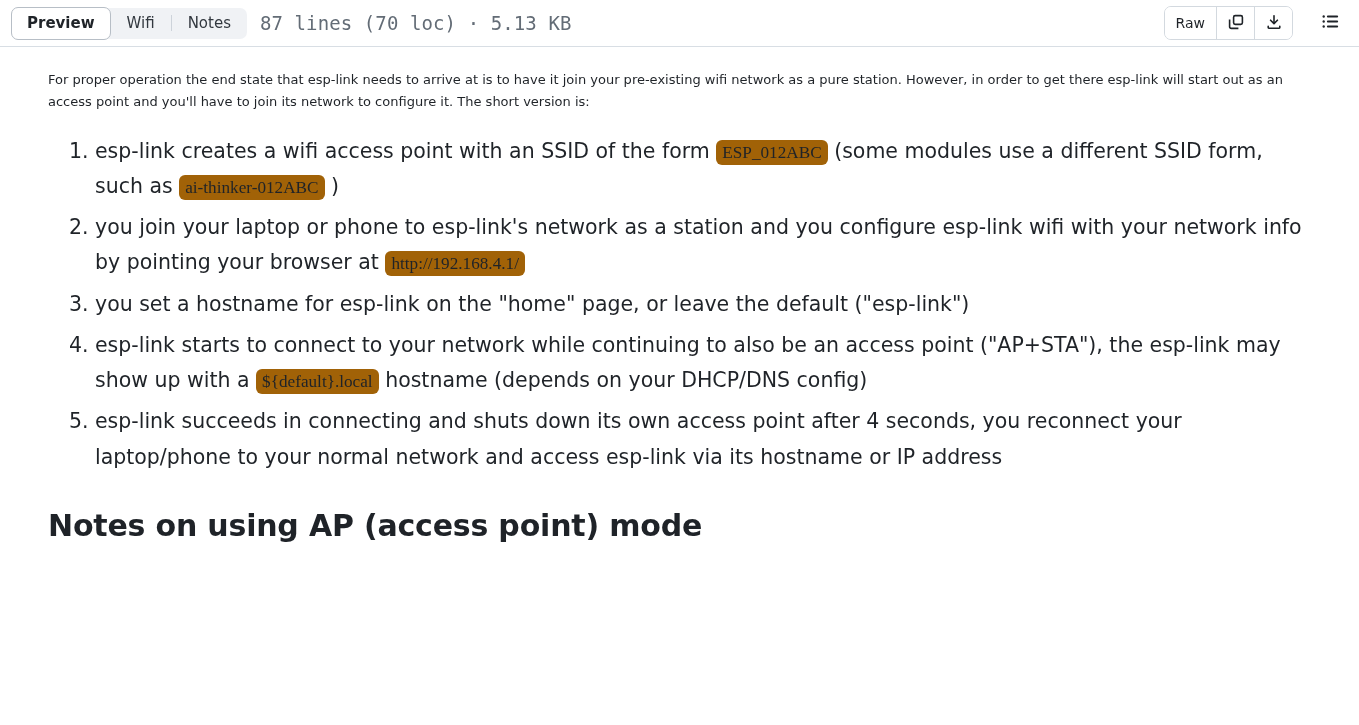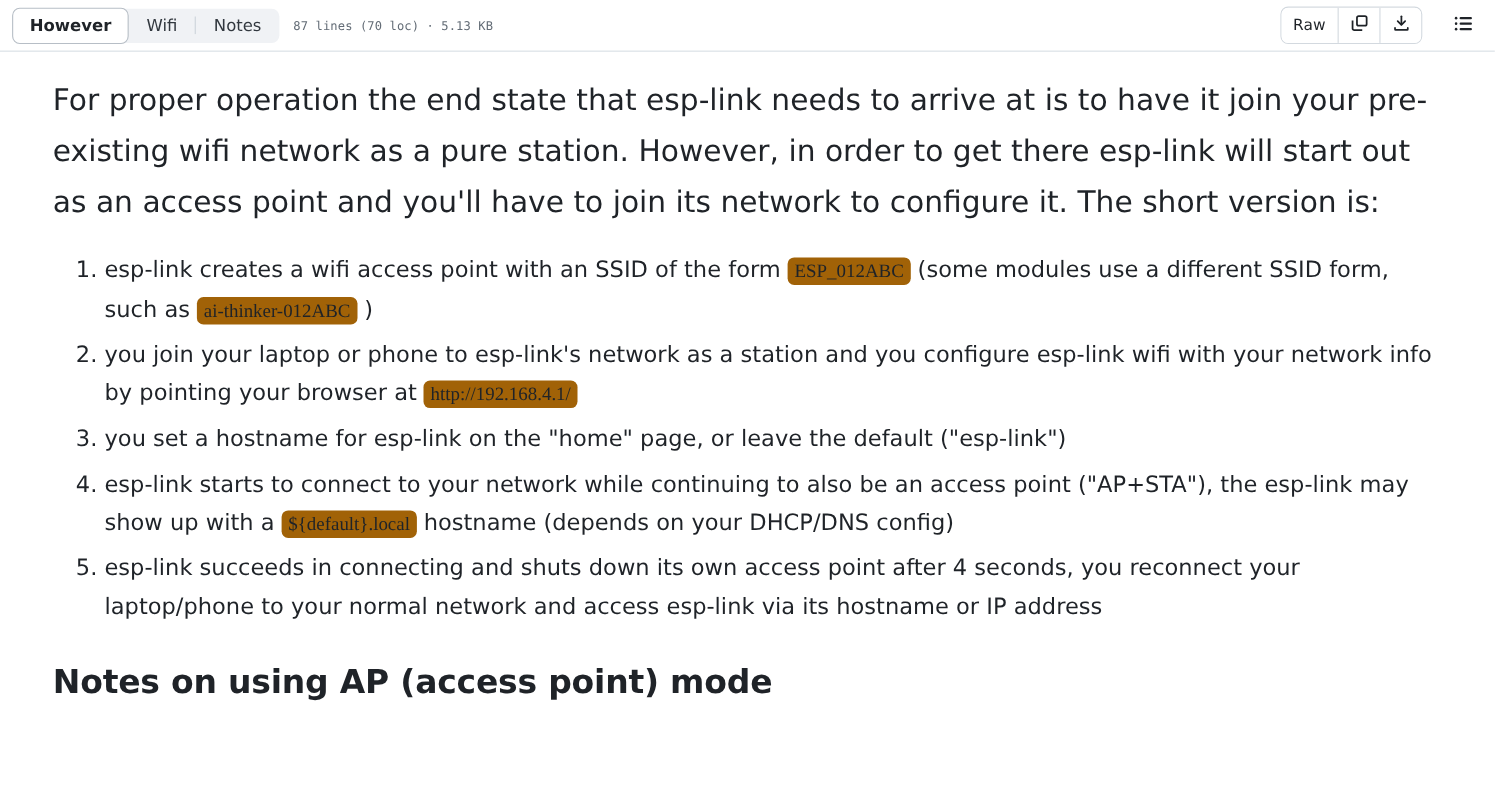--- a/index.html
+++ b/index.html
@@ -67,21 +67,21 @@
   .seg-sep {
     align-self: center;
     width: 1px;
     height: 16px;
     background: #cdd3da;
   }
 
   .file-meta {
     margin-left: 13px;
     font-family: "DejaVu Sans Mono", "Liberation Mono", monospace;
-    font-size: 11px;
+    font-size: 19px;
     color: #636c76;
     letter-spacing: 0.1px;
     white-space: nowrap;
   }
 
   .header-right {
     margin-left: auto;
     display: flex;
     align-items: center;
     gap: 22px;
@@ -158,21 +158,21 @@
     width: 22px;
     height: 22px;
     color: #1f2328;
     display: flex;
     align-items: center;
     justify-content: center;
     cursor: pointer;
   }
 
   p.doc-para {
-    font-size: 27px;
+    font-size: 13px;
     line-height: 1.72;
     margin: 22px 0 0 0;
     color: #1f2328;
   }
 
   ol.doc-list {
     font-size: 20.5px;
     line-height: 1.72;
     margin: 20px 0 0 0;
     padding-left: 47px;
@@ -200,21 +200,21 @@
     margin: 33px 0 0 0;
     color: #1f2328;
   }
 </style>
 </head>
 <body>
 
 <div class="file-header">
 
   <div class="segmented">
-    <button class="seg-btn active">However</button>
+    <button class="seg-btn active">Preview</button>
     <button class="seg-btn">Wifi</button>
     <span class="seg-sep"></span>
     <button class="seg-btn">Notes</button>
   </div>
 
   <div class="file-meta">87 lines (70 loc) · 5.13 KB</div>
 
   <div class="header-right">
 
     <div class="btn-group">

